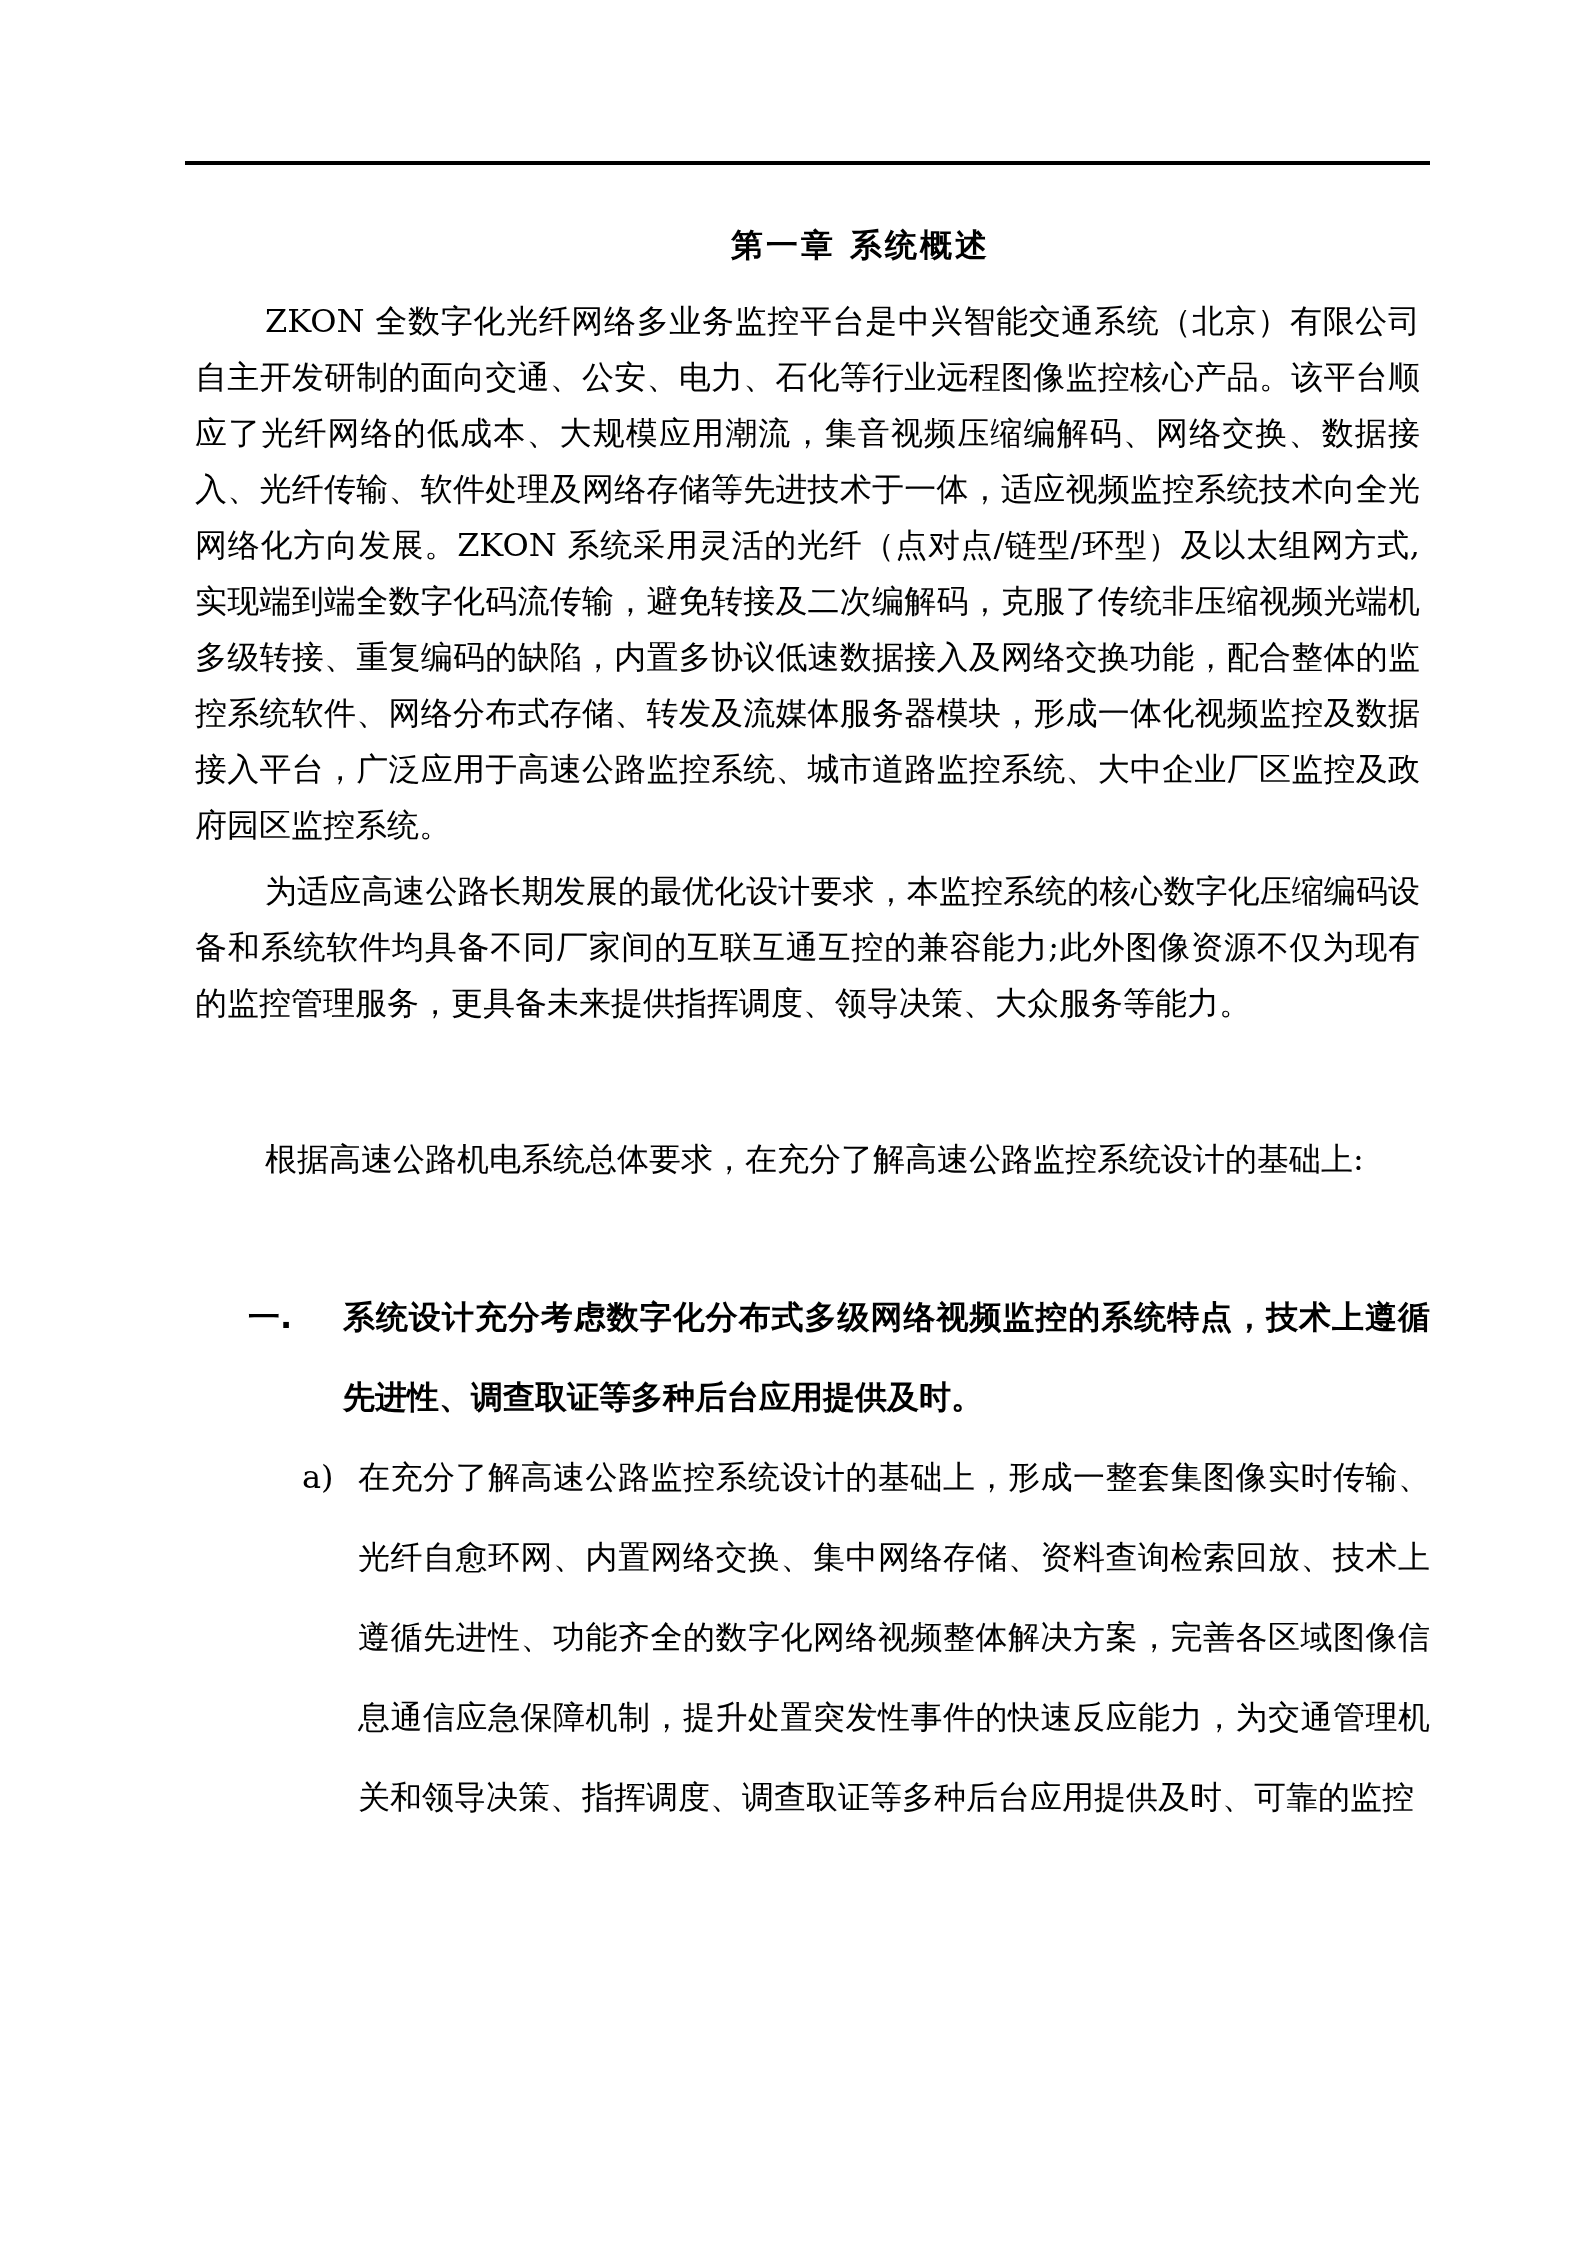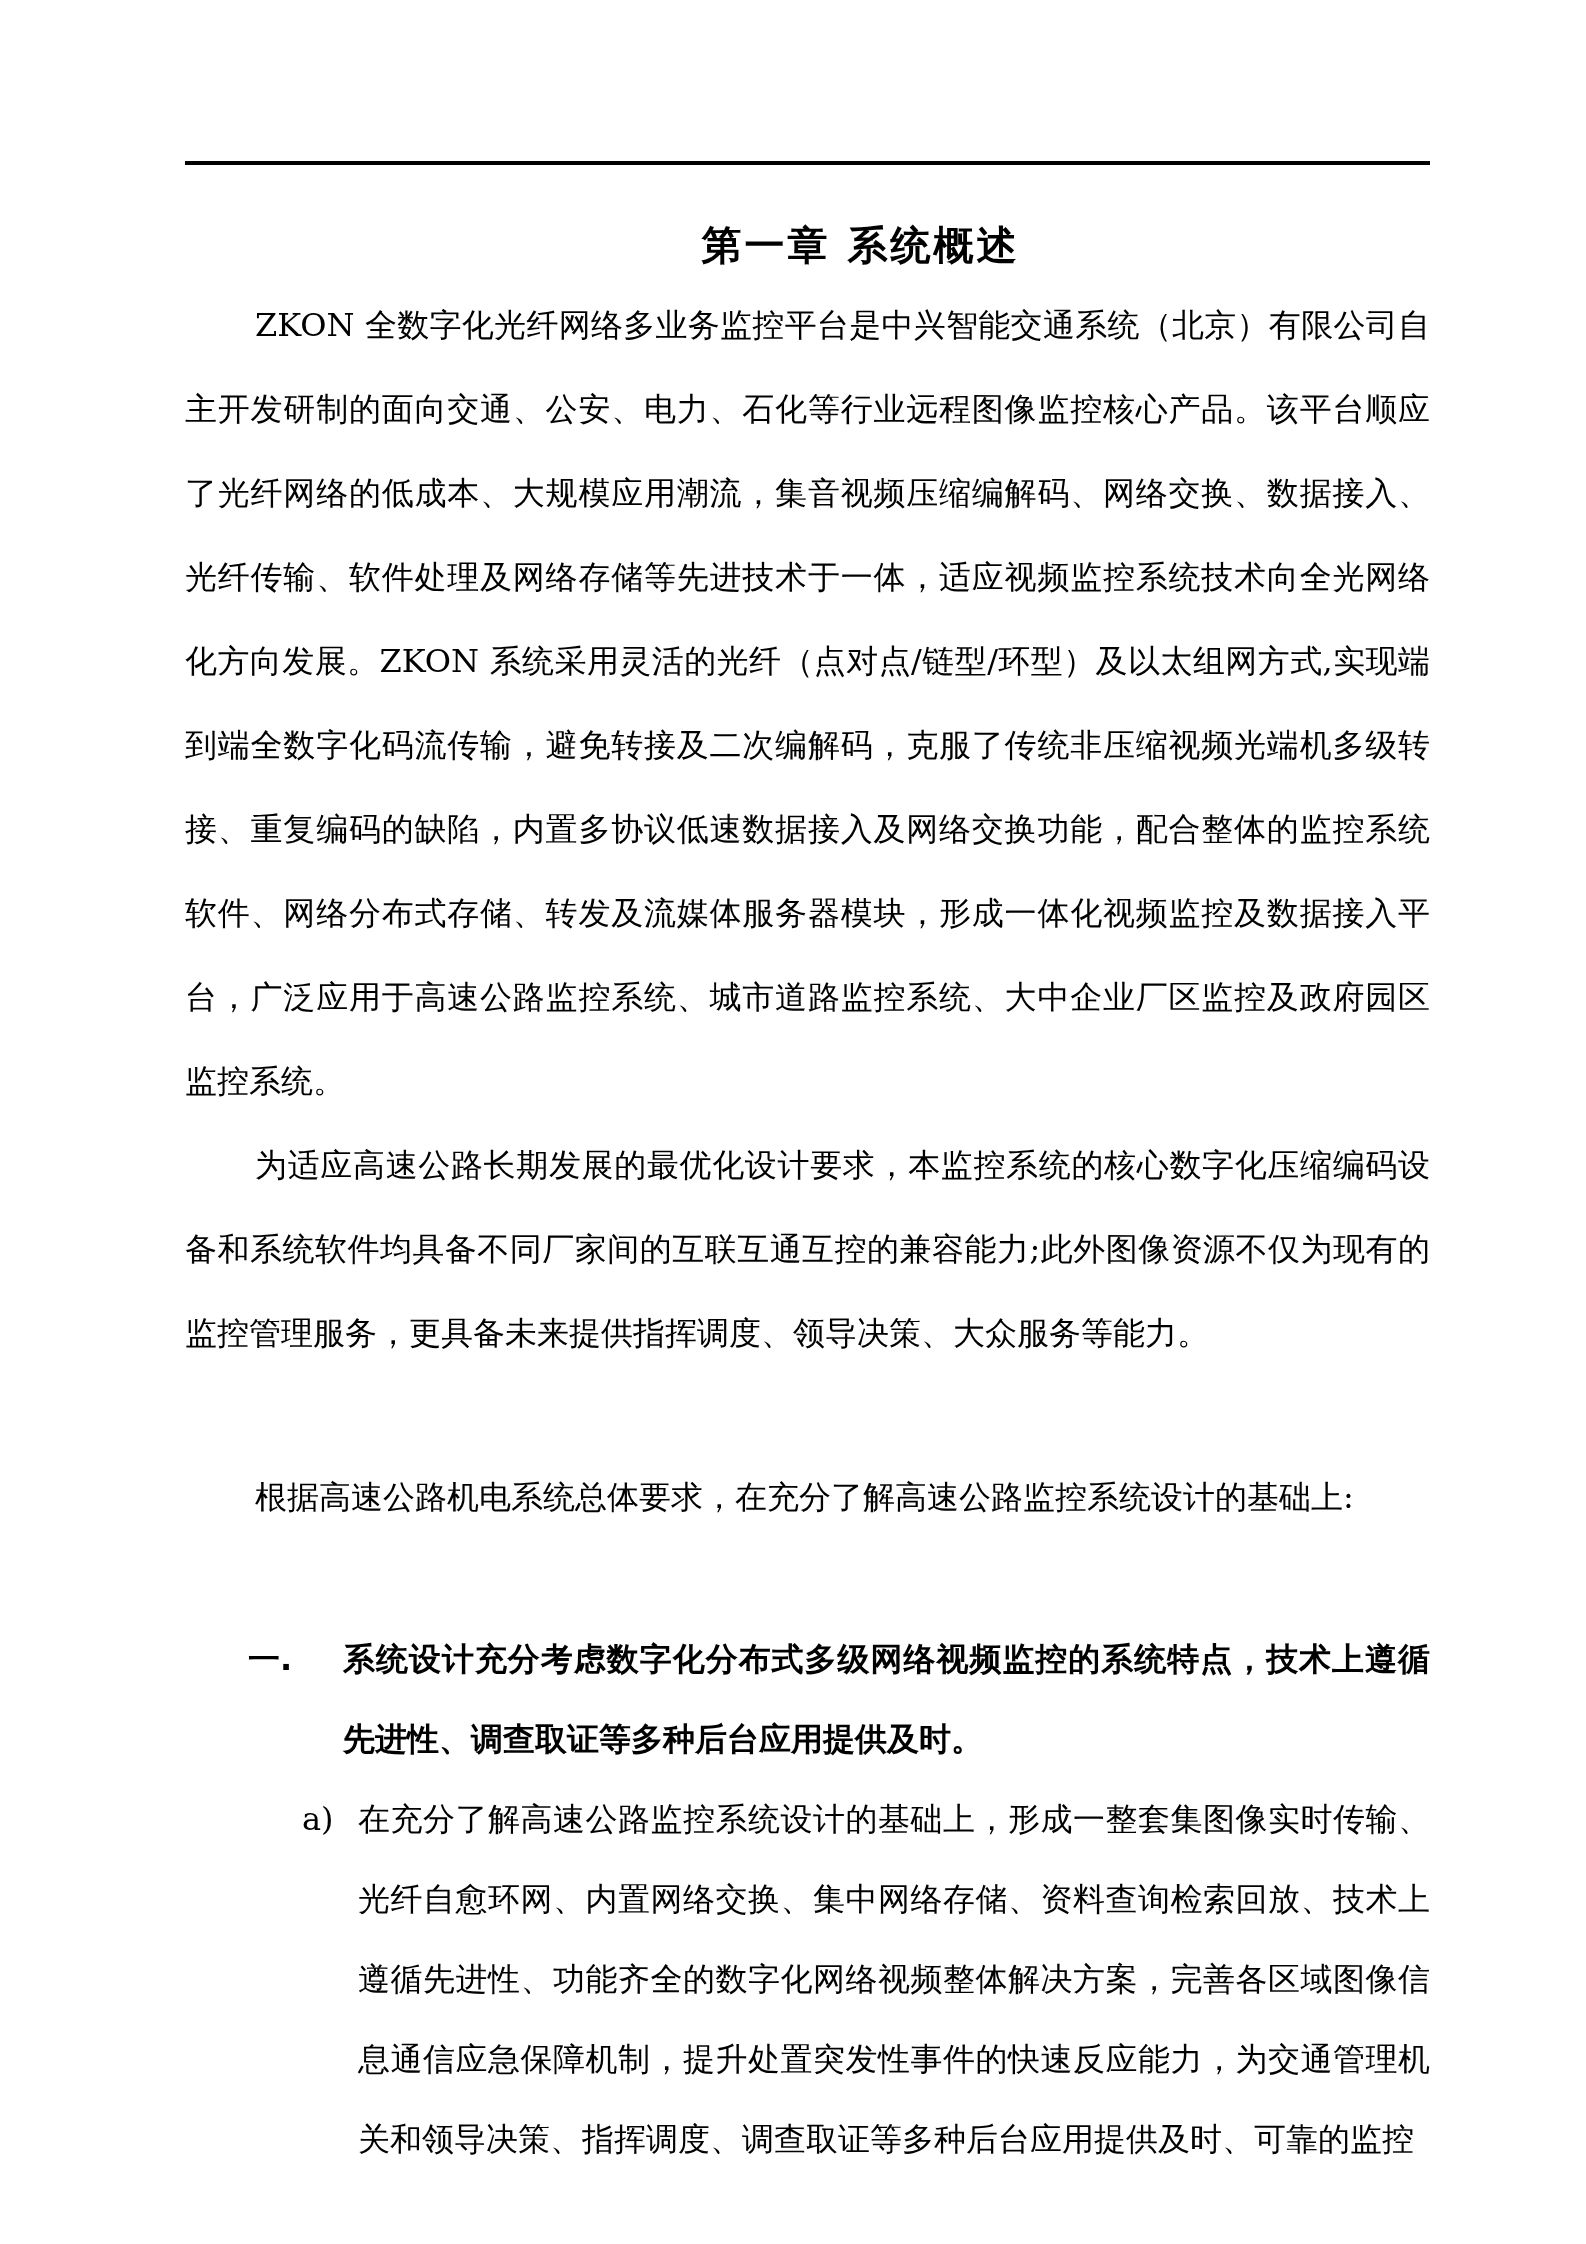--- a/index.html
+++ b/index.html
@@ -25,31 +25,31 @@
   }
   .header-rule {
     margin-top: 161px;
     height: 0;
     border-top: 4px solid #000000;
   }
   .chapter-title {
     margin: 42px 0 0 0;
     font-family: "DejaVu Sans", "Liberation Sans", sans-serif;
     font-weight: bold;
-    font-size: 40px;
+    font-size: 32px;
     line-height: 76px;
     text-align: center;
     text-indent: 106px;
     letter-spacing: 3px;
     white-space: nowrap;
   }
   .para {
-    margin: 0;
+    margin: 10px;
     font-size: 32px;
-    line-height: 84px;
+    line-height: 56px;
     text-align: justify;
     text-indent: 70px;
   }
   .spacer-line {
     height: 80px;
   }
   .section-item {
     position: relative;
     margin: 0;
     padding-left: 158px;

